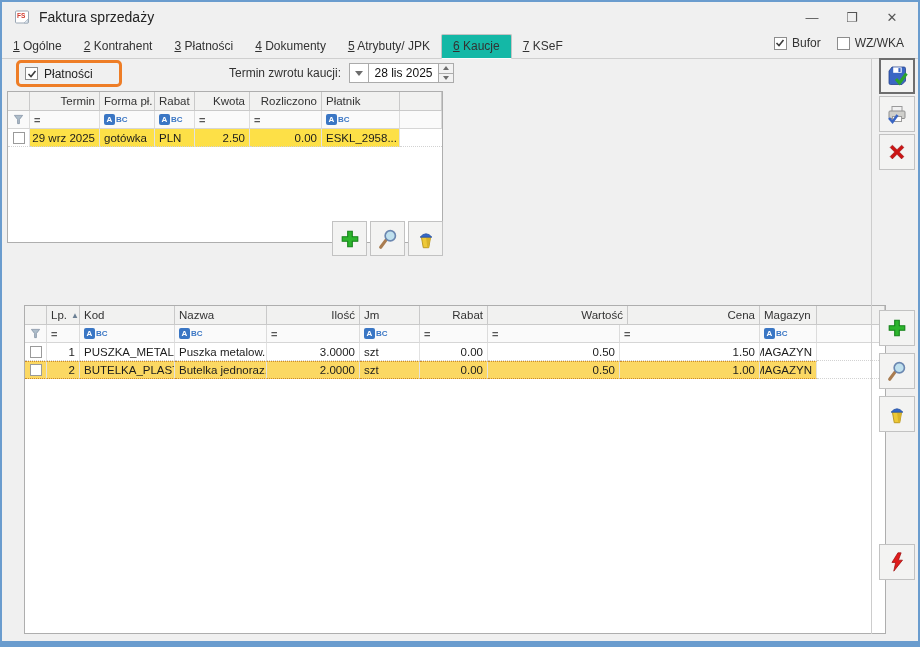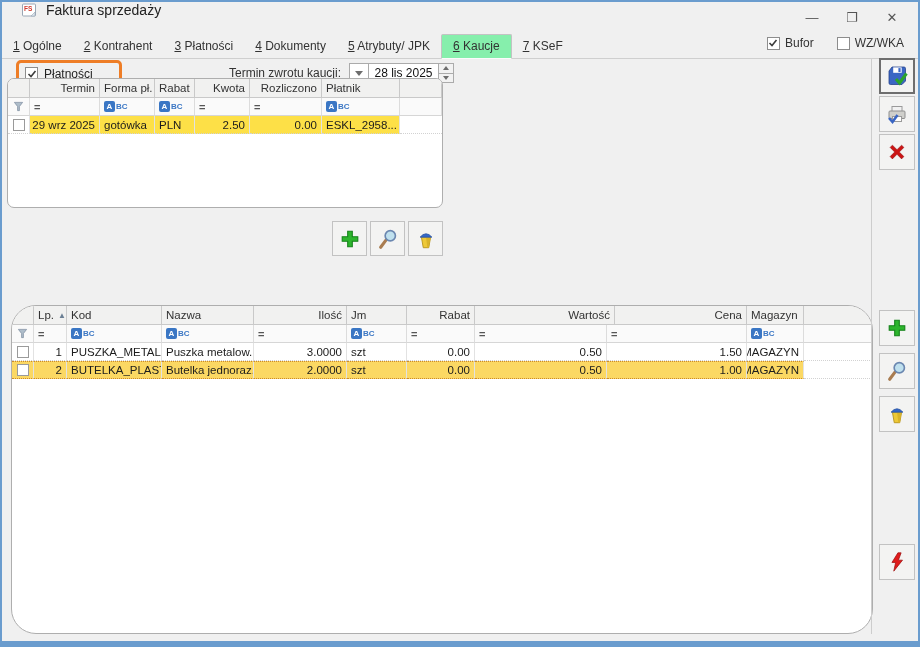--- a/index.html
+++ b/index.html
@@ -1,32 +1,32 @@
 <!DOCTYPE html>
 <html><head>
 <meta charset="utf-8">
 <style>
   html,body{margin:0;padding:0;background:#d8d8d8;font-family:"Liberation Sans",sans-serif;}
   .window{position:relative;width:920px;height:647px;box-sizing:border-box;
     border:2px solid #6a9cce;border-bottom:6px solid #6a9cce;background:#f0f0f0;overflow:hidden;}
   
-  .titlebar{position:absolute;left:0;top:0;right:0;height:30px;display:flex;padding-left:7px;}
+  .titlebar{position:absolute;left:0;top:0;right:0;height:30px;display:flex;align-items:center;}
   .fs-icon{margin-left:12px;width:16px;height:16px;}
   .title-text{margin-left:9px;font-size:14px;color:#222;}
   .win-controls{position:absolute;right:6px;top:0;height:30px;display:flex;}
   .win-btn{width:40px;height:30px;display:flex;align-items:center;justify-content:center;
     font-size:13px;color:#555;cursor:default;}
   
   .tabbar{position:absolute;left:0;top:30px;right:0;height:26px;display:flex;align-items:flex-end;
     border-bottom:1px solid #cfcfcf;text-align:right;}
   .tab{padding:4px 11px 5px 11px;font-size:12px;color:#333;white-space:nowrap;cursor:default;}
   .tab u{text-decoration:underline;}
-  .tab.active{background:#86efac;border:1px solid #c3c3c3;border-bottom:1px solid #fbfbfb;
+  .tab.active{background:#14b8a6;border:1px solid #c3c3c3;border-bottom:1px solid #fbfbfb;
     border-radius:2px 2px 0 0;margin-bottom:-1px;}
-  .hdr-checks{position:absolute;right:14px;top:34px;display:flex;gap:23px;align-items:flex-end;font-size:12px;color:#333;padding-left:18px;}
+  .hdr-checks{position:absolute;right:14px;top:34px;display:flex;gap:16px;align-items:flex-end;font-size:12px;color:#333;padding-left:18px;}
   .chk{display:inline-flex;align-items:center;gap:5px;}
   .chk-box{width:13px;height:13px;background:#fff;border:1px solid #8d8d8d;box-sizing:border-box;
     display:inline-flex;align-items:center;justify-content:center;}
   
   .focus-box{position:absolute;left:14px;top:58px;width:106px;height:27px;box-sizing:border-box;
     border:3px solid #ee7d26;border-radius:5px;display:flex;align-items:center;padding-left:6px;background:#f0f0f0;}
   .focus-box .lbl{font-size:12px;color:#222;margin-left:6px;}
   .deposit{position:absolute;left:110px;top:60px;width:342px;height:22px;display:flex;
     align-items:center;justify-content:flex-end;font-size:12px;color:#333;}
   .dd-btn{width:20px;height:20px;margin-left:8px;background:#fff;border:1px solid #ababab;box-sizing:border-box;
@@ -135,21 +135,21 @@
     <div class="spinner">
       <div class="spin-btn">
           <span class="tri-up-s"></span>
         </div>
       <div class="spin-btn">
           <span class="tri-dn-s"></span>
         </div>
     </div>
   </div>
 
-  <div class="grid" style="left:5px;top:76px;width:436px;height:130px;border-radius:7px;">
+  <div class="grid" style="left:5px;top:89px;width:436px;height:152px;">
     <div class="grow hrow">
       <div class="cell uc0"></div>
       <div class="cell uc1 ra">Termin</div>
       <div class="cell uc2">Forma pł.</div>
       <div class="cell uc3">Rabat</div>
       <div class="cell uc4 ra">Kwota</div>
       <div class="cell uc5 ra">Rozliczono</div>
       <div class="cell uc6">Płatnik</div>
       <div class="cell uc7"></div>
     </div>
@@ -214,21 +214,21 @@
     </svg>
   </div>
   <div class="sq-btn" style="left:406px;top:219px;">
     <svg width="22" height="22" viewBox="0 0 24 24">
       <path d="M7 10 L9 21.5 H15 L17 10 Z" fill="#eec937" stroke="#b7941e" stroke-width="1"></path>
       <path d="M12 10 L13.5 21.5 H15 L17 10 Z" fill="#d9b32a"></path>
       <path d="M5.5 10 Q12 2.5 18.5 10 Z" fill="#3468c8" stroke="#27509c" stroke-width="0.8"></path>
     </svg>
   </div>
 
-  <div class="grid" style="left:9px;top:303px;width:862px;height:329px;border-radius:25px;">
+  <div class="grid" style="left:22px;top:303px;width:862px;height:329px;">
     <div class="grow hrow">
       <div class="cell lc0"></div>
       <div class="cell lc1">
           <span>Lp.</span>
           <span class="sort-arrow">▲</span>
         </div>
       <div class="cell lc2">Kod</div>
       <div class="cell lc3">Nazwa</div>
       <div class="cell lc4 ra">Ilość</div>
       <div class="cell lc5">Jm</div>

